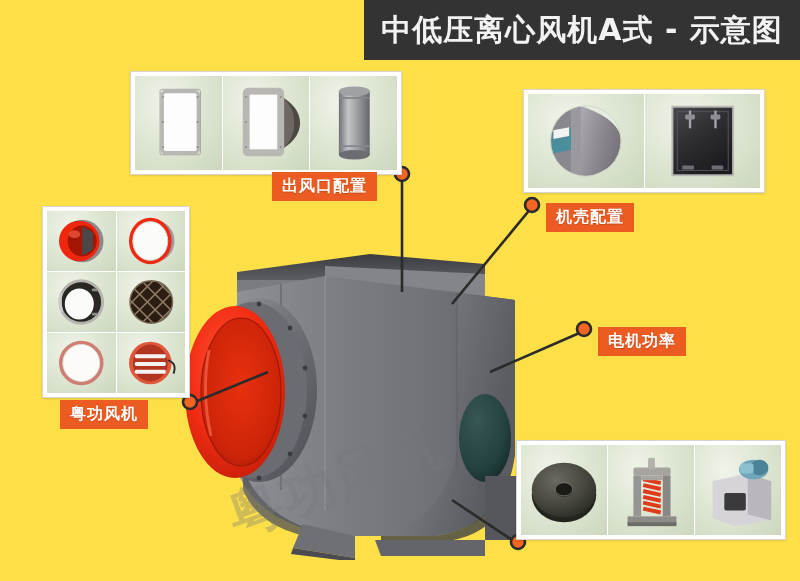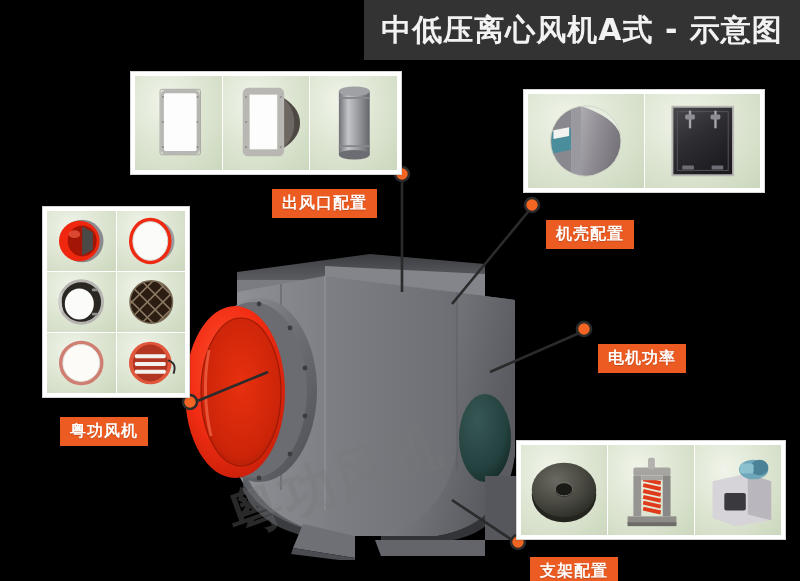--- a/index.html
+++ b/index.html
@@ -5,21 +5,21 @@
   * { box-sizing: border-box; margin: 0; padding: 0; }
   html, body {
     width: 800px; height: 581px;
     background: #ffffff;
     font-family: "Liberation Sans", "DejaVu Sans", sans-serif;
     overflow: hidden;
   }
   #stage {
     position: relative;
     width: 800px; height: 581px;
-    background: #000000;
+    background: #fde047;
   }
 
   
   .title-banner {
     position: absolute;
     left: 364px; top: 0; width: 436px; height: 60px;
     background: #333333;
     display: flex; align-items: center; justify-content: center;
   }
   .title-text {
@@ -66,21 +66,20 @@
     background: #ec5b21;
     color: #ffffff;
     font-size: 16px;
     font-weight: bold;
     letter-spacing: 1px;
     padding: 5px 10px 6px 10px;
     white-space: nowrap;
     line-height: 1.15;
     font-family: "DejaVu Sans", "Liberation Sans", sans-serif;
     text-shadow: 0 1px 1px rgba(0,0,0,0.18);
-    margin-top: 17px;
   }
 
   
   #fan { position: absolute; left: 185px; top: 240px; width: 360px; height: 320px; }
   #watermark {
     position: absolute;
     left: 225px; top: 435px;
     width: 280px; height: 90px;
     color: rgba(120,120,120,0.34);
     font-size: 54px; font-weight: bold;
@@ -433,17 +432,14 @@
           <polygon points="18,36 54,28 78,36 78,76 42,82 18,74" fill="#d6d4d8"></polygon>
           <polygon points="54,28 78,36 78,76 54,70" fill="#b9b7bd"></polygon>
           <rect x="30" y="48" width="22" height="18" rx="2" fill="#3a3a3e"></rect>
           <ellipse cx="60" cy="24" rx="15" ry="10" fill="#6fa7ba"></ellipse>
           <ellipse cx="66" cy="22" rx="9" ry="8" fill="#4b8298"></ellipse>
           <rect x="46" y="18" width="14" height="10" rx="3" fill="#8bc0cf"></rect>
         </svg>
       </div>
     </div>
   </div>
-  <div class="tag" style="left:530px; top:540px;">
-    <span>支架配置</span>
-  </div>
 
 </div>
 
 </body></html>

